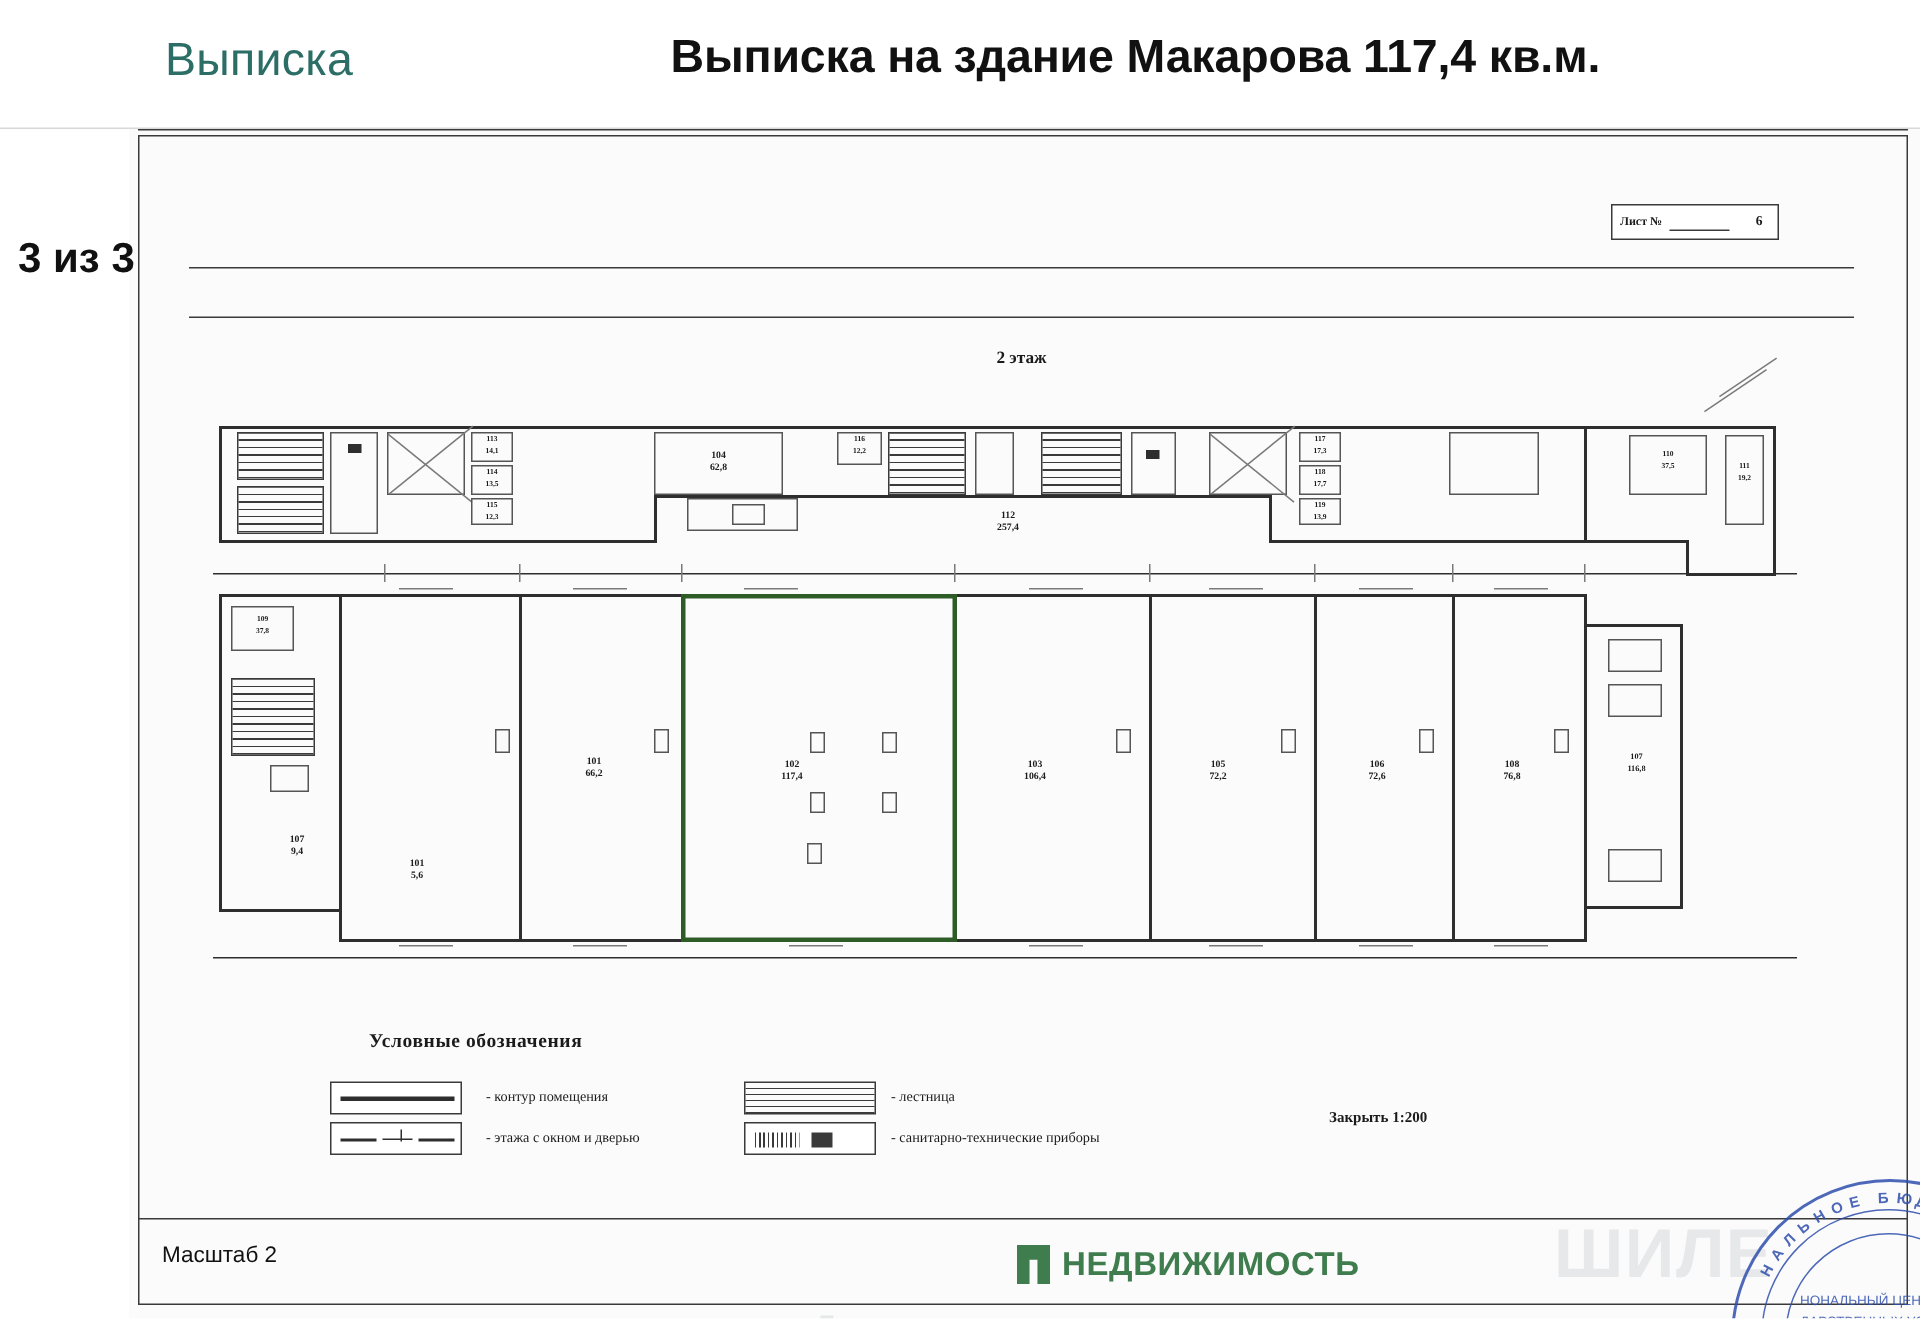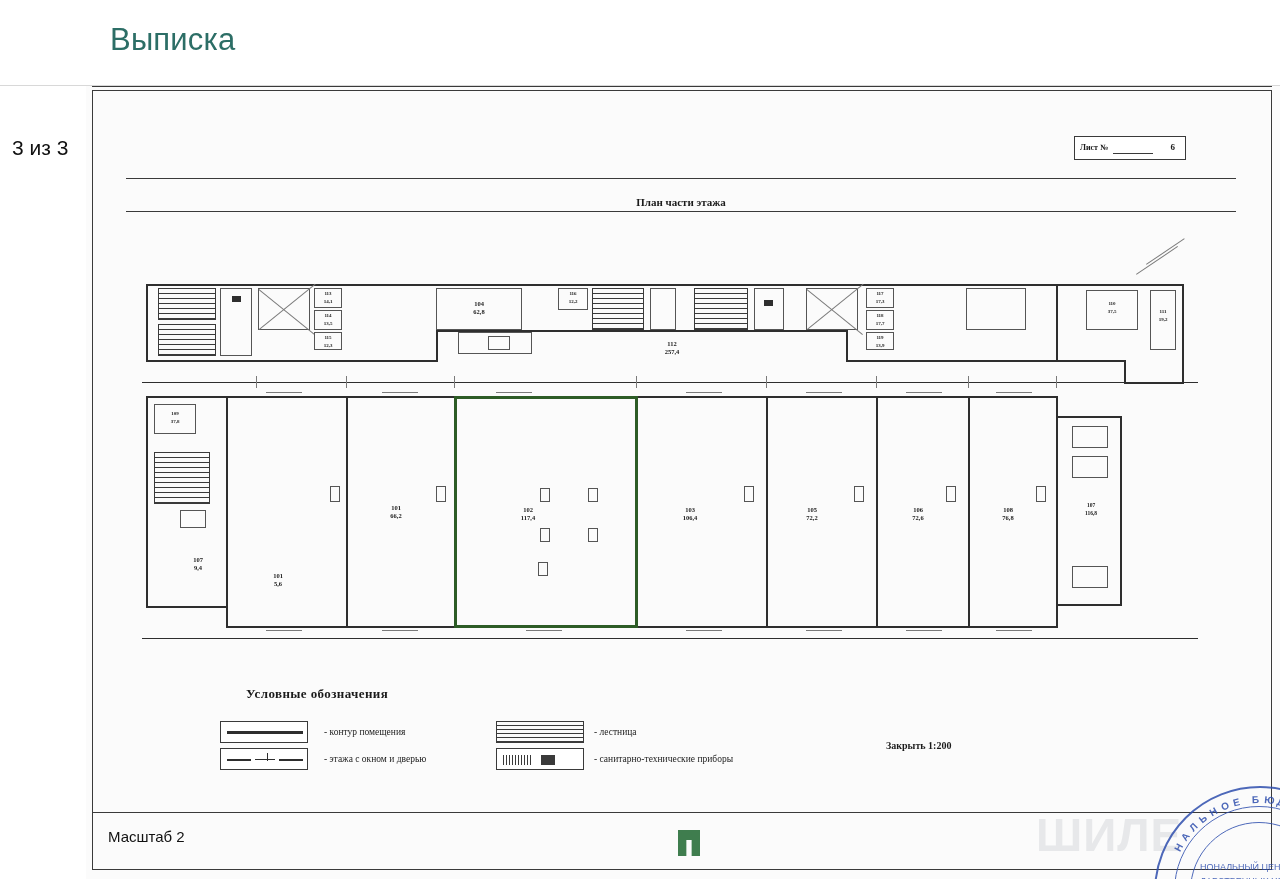--- a/index.html
+++ b/index.html
@@ -43,23 +43,23 @@
     font-weight: bold;
     color: #111111;
     white-space: nowrap;
     letter-spacing: -0.1px;
   }
 
   
   .page-counter {
     position: absolute;
     left: 12px;
-    top: 136px;
-    font-size: 21px;
-    font-weight: normal;
+    top: 156px;
+    font-size: 28px;
+    font-weight: bold;
     color: #111111;
     z-index: 40;
   }
 
   
   .sheet {
     position: absolute;
     left: 86px;
     top: 86px;
     width: 1194px;
@@ -360,37 +360,38 @@
     color: #2f4fae;
     white-space: nowrap;
     left: 44px;
   }
 </style>
 </head>
 <body>
 
 <div class="header">
   <div class="close-btn">Выписка</div>
+  <div class="header-title">Выписка на здание Макарова 117,4 кв.м.</div>
 </div>
 
 <div class="page-counter">3 из 3</div>
 
 <div class="sheet">
   <div class="top-stub"></div>
   <div class="sheet-inner-border"></div>
 
   <div class="sheet-no-box">
     <div class="sheet-no-label">Лист №</div>
     <div class="sheet-no-line"></div>
     <div class="sheet-no-val">6</div>
   </div>
 
   <div class="rule" style="left:40px;  top:92px;  width:1110px;"></div>
   <div class="rule" style="left:40px;  top:125px; width:1110px;"></div>
-  <div class="tp-sub">План части этажа</div>
+  <div class="floor-label">2 этаж</div>
 
   <div class="plan">
 
     <div class="wall" style="left:40px; top:28px; width:910px; height:2px;"></div>
     <div class="wall" style="left:40px; top:28px; width:2px; height:78px;"></div>
     <div class="wall" style="left:40px; top:104px; width:290px; height:2px;"></div>
     <div class="wall" style="left:330px; top:74px; width:410px; height:2px;"></div>
     <div class="wall" style="left:740px; top:104px; width:210px; height:2px;"></div>
     <div class="wall" style="left:330px; top:74px; width:2px; height:32px;"></div>
     <div class="wall" style="left:740px; top:74px; width:2px; height:32px;"></div>
@@ -558,20 +559,21 @@
 
   <div class="scale-note">Закрыть 1:200</div>
 
   <div class="bottom-rule"></div>
   <div class="scale-bottom">Масштаб 2</div>
 
   <div class="wm-welcome">welcome</div>
   <div class="wm-text-right">ШИЛЕ</div>
   <div class="wm-logo">
     <span class="mark"></span>
+    <span class="txt">НЕДВИЖИМОСТЬ</span>
   </div>
 
   <div class="stamp">
     <div class="stamp-inner"></div>
     <div class="stamp-inner2"></div>
     <div class="stamp-line" style="top:74px;">НОНАЛЬНЫЙ ЦЕНТР ПРЕ</div>
     <div class="stamp-line" style="top:88px;">ДАРСТВЕННЫХ УСЛУГ</div>
 
     <div class="stamp-ch" style="transform:rotate(-62deg);">Н</div>
     <div class="stamp-ch" style="transform:rotate(-54deg);">А</div>

